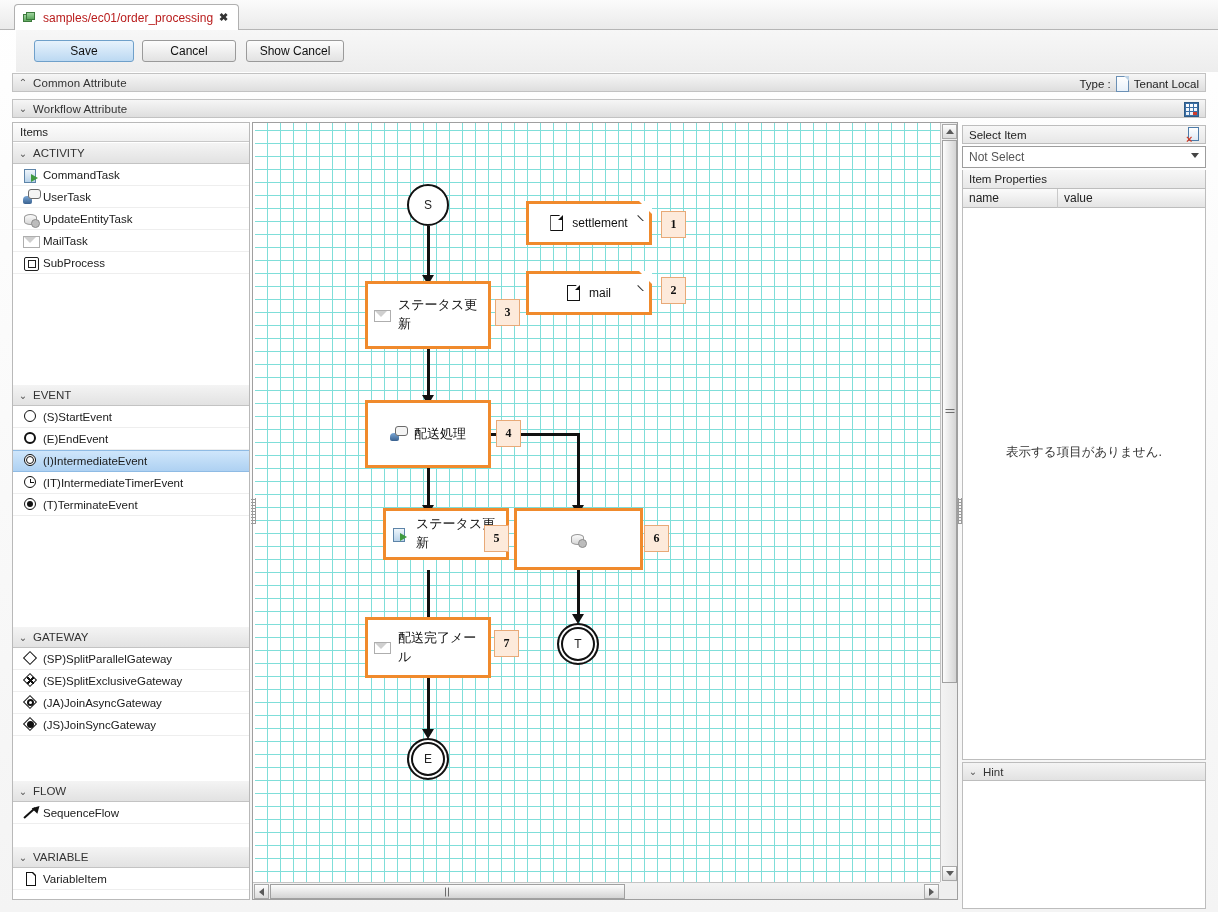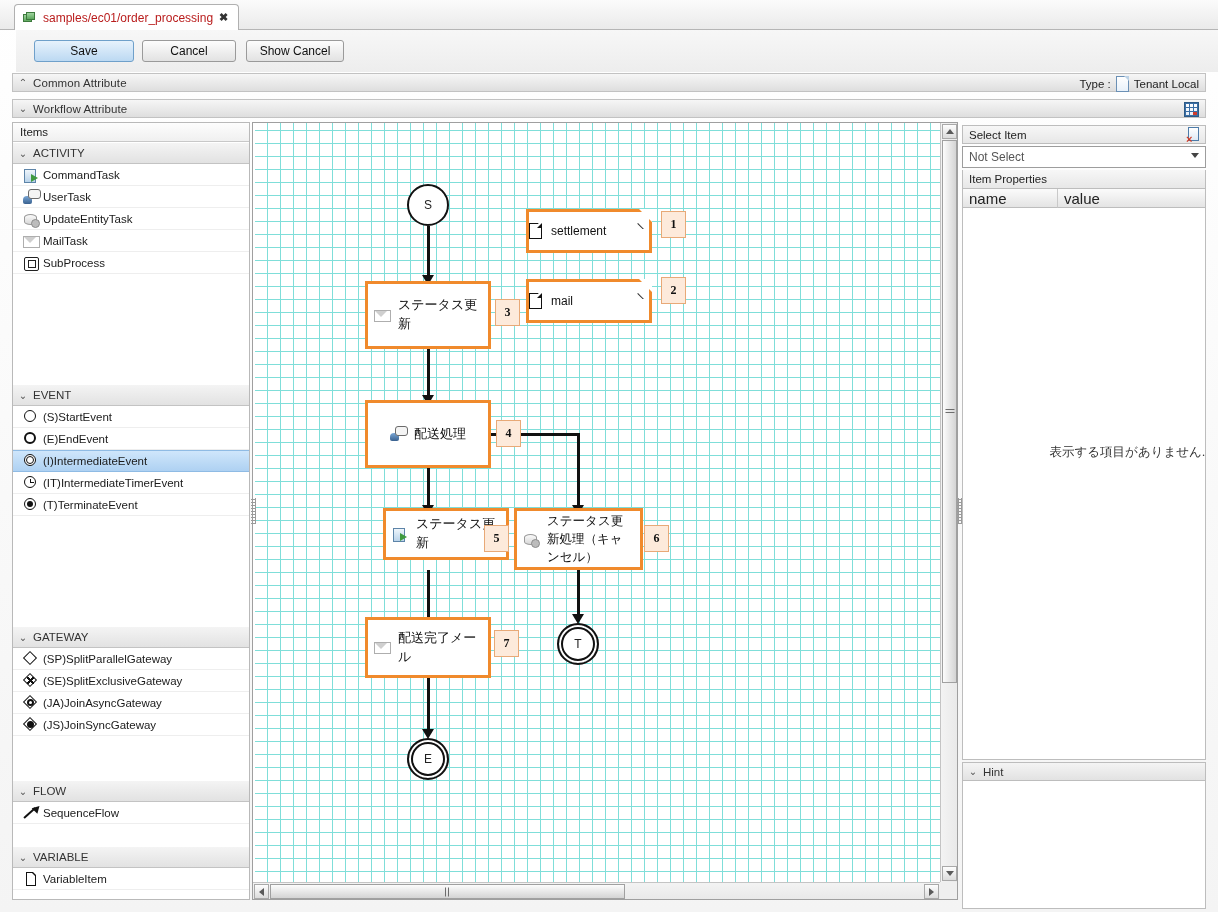--- a/index.html
+++ b/index.html
@@ -214,23 +214,23 @@
   .task {
     background: #fff; border: 3px solid #f08a2c;
     display: flex; align-items: center; justify-content: center;
     gap: 7px; padding: 0 6px;
     font-size: 13px; color: #111; cursor: pointer;
     line-height: 1.45;
   }
   .task .ico { width: 17px; height: 17px; }
   .varbox {
     background: #fff; border: 3px solid #f08a2c;
-    display: flex; align-items: center; 
+    display: flex; align-items: center; justify-content: center;
     gap: 9px; font-size: 12px; color: #111; cursor: pointer;
-    position: absolute; box-sizing: border-box; margin-top: 8px;
+    position: absolute; box-sizing: border-box;
   }
   .varbox .fold {
     position: absolute; right: -3px; top: -3px;
     width: 0; height: 0;
     border-left: 13px solid transparent;
     border-top: 13px solid #fff;
   }
   .varbox .foldline {
     position: absolute; right: 0px; top: 0px; width: 17px; height: 17px;
     overflow: hidden; pointer-events: none;
@@ -343,28 +343,28 @@
     font-size: 11.5px; color:#222; margin-top: 2px;
   }
   .rp-table {
     border: 1px solid #bdbdbd; border-top: none; background: #fff;
     box-sizing: border-box; height: 571px; position: relative;
   }
   .rp-thead { display: flex; height: 19px; }
   .rp-th {
     background: linear-gradient(#fbfbfb,#e4e4e4);
     border-right: 1px solid #c9c9c9; border-bottom: 1px solid #bdbdbd;
-    font-size: 15px; color: #222; padding-left: 6px;
+    font-size: 12px; color: #222; padding-left: 6px;
     display:flex; align-items:center; box-sizing: border-box;
   }
   .rp-th.name { width: 95px; }
   .rp-th.value { flex: 1; border-right: none; }
   .rp-empty {
     position: absolute; left: 0; right: 0; top: 255px;
-    text-align: right; font-size: 12.5px; color: #333; font-family: Liberation Serif, serif;
+    text-align: center; font-size: 12.5px; color: #333;
   }
   .rp-hint {
     height: 19px; display:flex; align-items:center;
     background: linear-gradient(#f4f4f4,#e2e2e2);
     border: 1px solid #bdbdbd; box-sizing: border-box;
     font-size: 11.5px; color: #333; margin-top: 2px;
   }
   .rp-hintbody {
     border: 1px solid #bdbdbd; border-top: none; background: #fff;
     height: 128px; box-sizing: border-box;
@@ -580,21 +580,20 @@
       <div class="badge" style="left:241px;top:297px;width:25px;height:27px;">4</div>
 
       <div class="node task" style="left:128px;top:385px;width:126px;height:52px;">
         <span class="ico command"></span>
         <span>ステータス更新</span>
       </div>
       <div class="badge" style="left:229px;top:402px;width:25px;height:27px;">5</div>
 
       <div class="node task" style="left:259px;top:385px;width:129px;height:62px;font-size:12.5px;">
         <span class="ico entity"></span>
-        <span>ステータス更新処理（キャンセル）</span>
       </div>
       <div class="badge" style="left:389px;top:402px;width:25px;height:27px;">6</div>
 
       <div class="node task" style="left:110px;top:494px;width:126px;height:61px;">
         <span class="ico mail"></span>
         <span>配送完了メール</span>
       </div>
       <div class="badge" style="left:239px;top:507px;width:25px;height:27px;">7</div>
 
       <div class="node ev endev" style="left:302px;top:500px;width:42px;height:42px;">

